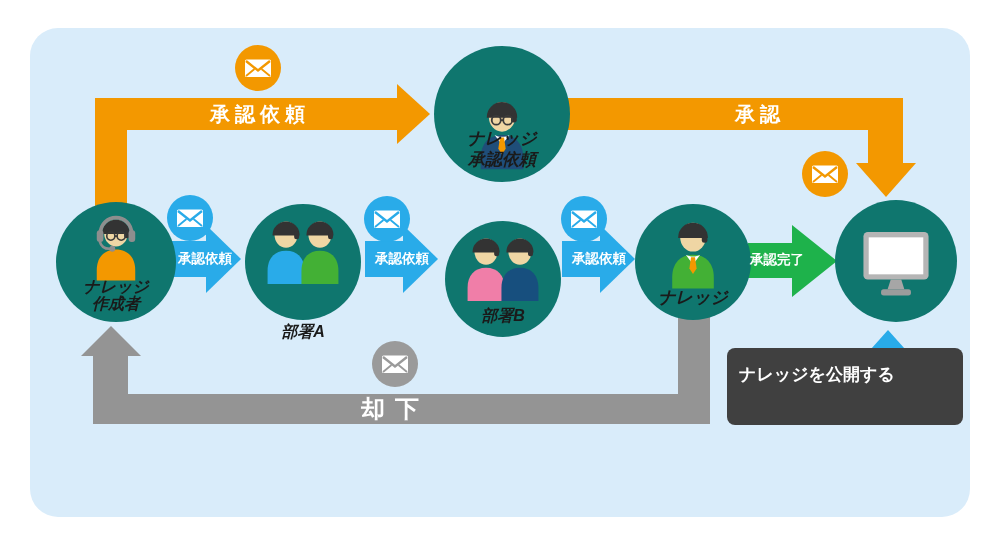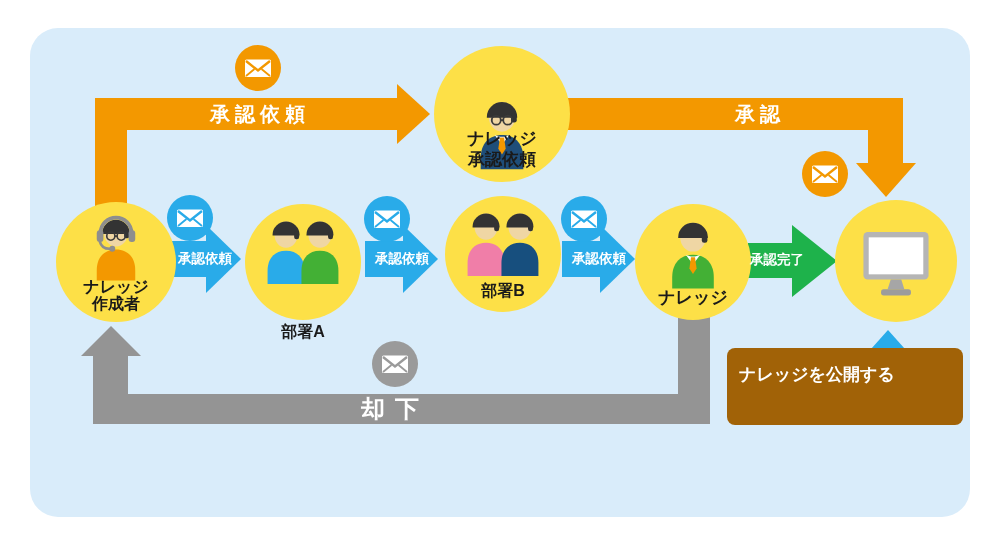--- a/index.html
+++ b/index.html
@@ -4,31 +4,31 @@
 <style>
   html,body{margin:0;padding:0;background:#ffffff;}
   .stage{position:relative;width:1000px;height:545px;background:#ffffff;overflow:hidden;
          font-family:"Liberation Sans","DejaVu Sans",sans-serif;}
   .panel{position:absolute;left:30px;top:28px;width:940px;height:489px;
          background:#D9ECFA;border-radius:28px;}
   .bar{position:absolute;}
   .bar.orange{background:#F39800;}
   .bar.gray{background:#949494;}
   .tri{position:absolute;width:0;height:0;}
-  .circle-node{position:absolute;background:#fde047;border-radius:50%;z-index:2;}
+  .circle-node{position:absolute;background:#0f766e;border-radius:50%;z-index:2;font-style:italic;}
   .node-label{position:absolute;left:0;width:100%;text-align:center;font-weight:bold;
               color:#1A1A1A;z-index:4;}
   .arrow-label-lg{position:absolute;color:#ffffff;font-weight:bold;font-size:20px;
                   letter-spacing:5px;text-align:center;z-index:3;}
   .arrow-label-sm{position:absolute;width:76px;text-align:center;color:#ffffff;
                   font-weight:bold;font-size:13.5px;line-height:26px;z-index:3;}
   .env{position:absolute;z-index:3;}
   .z1{z-index:1;}
   .callout{position:absolute;left:727px;top:348px;width:236px;height:77px;
-           background:#a16207;border-radius:8px;z-index:3;color:#ffffff;
+           background:#404040;border-radius:8px;z-index:3;color:#ffffff;
            font-weight:bold;font-size:17px;line-height:23px;padding:15px 0 4px 12px;
            box-sizing:border-box;}
   .callout-tip{position:absolute;left:871px;top:330px;width:0;height:0;z-index:3;
            border-left:17px solid transparent;border-right:17px solid transparent;
            border-bottom:19px solid #29ABE9;}
   .banner{position:absolute;left:143px;top:450px;width:528px;height:47px;
           background:#29ABE9;border-radius:6px;z-index:3;color:#ffffff;
           font-weight:bold;font-size:18px;line-height:47px;text-align:center;}
 </style>
 </head>
@@ -169,21 +169,21 @@
       <rect x="58.5" y="28" width="6.5" height="10" rx="3" fill="#333333"></rect>
       <path d="M48 53 C33 53 24 63 24 79 L24 96 L72 96 L72 79 C72 63 63 53 48 53 Z" fill="#29ABE9"></path>
       <ellipse cx="92" cy="32" rx="15" ry="17" fill="#EFD6A4"></ellipse>
       <path d="M74.5 32 a17.5 17 0 0 1 35 0 l0 1 -35 0 z" fill="#333333"></path>
       <rect x="102.5" y="28" width="6.5" height="10" rx="3" fill="#333333"></rect>
       <path d="M92 53 C77 53 68 63 68 79 L68 96 L116 96 L116 79 C116 63 107 53 92 53 Z" fill="#43B035"></path>
     </svg>
     <div class="node-label" style="top:86px;font-size:16px;line-height:18px;margin-top:33px;">部署A</div>
   </div>
 
-  <div class="circle-node" style="left:445px;top:196px;width:116px;height:116px;">
+  <div class="circle-node" style="left:445px;top:221px;width:116px;height:116px;">
     <svg width="108" height="77" viewBox="0 0 140 100" style="position:absolute;left:4px;top:6px;">
       <ellipse cx="48" cy="32" rx="15" ry="17" fill="#EFD6A4"></ellipse>
       <path d="M30.5 32 a17.5 17 0 0 1 35 0 l0 1 -35 0 z" fill="#333333"></path>
       <rect x="58.5" y="28" width="6.5" height="10" rx="3" fill="#333333"></rect>
       <path d="M48 53 C33 53 24 63 24 79 L24 96 L72 96 L72 79 C72 63 63 53 48 53 Z" fill="#F07EA8"></path>
       <ellipse cx="92" cy="32" rx="15" ry="17" fill="#EFD6A4"></ellipse>
       <path d="M74.5 32 a17.5 17 0 0 1 35 0 l0 1 -35 0 z" fill="#333333"></path>
       <rect x="102.5" y="28" width="6.5" height="10" rx="3" fill="#333333"></rect>
       <path d="M92 53 C77 53 68 63 68 79 L68 96 L116 96 L116 79 C116 63 107 53 92 53 Z" fill="#174F7E"></path>
     </svg>

